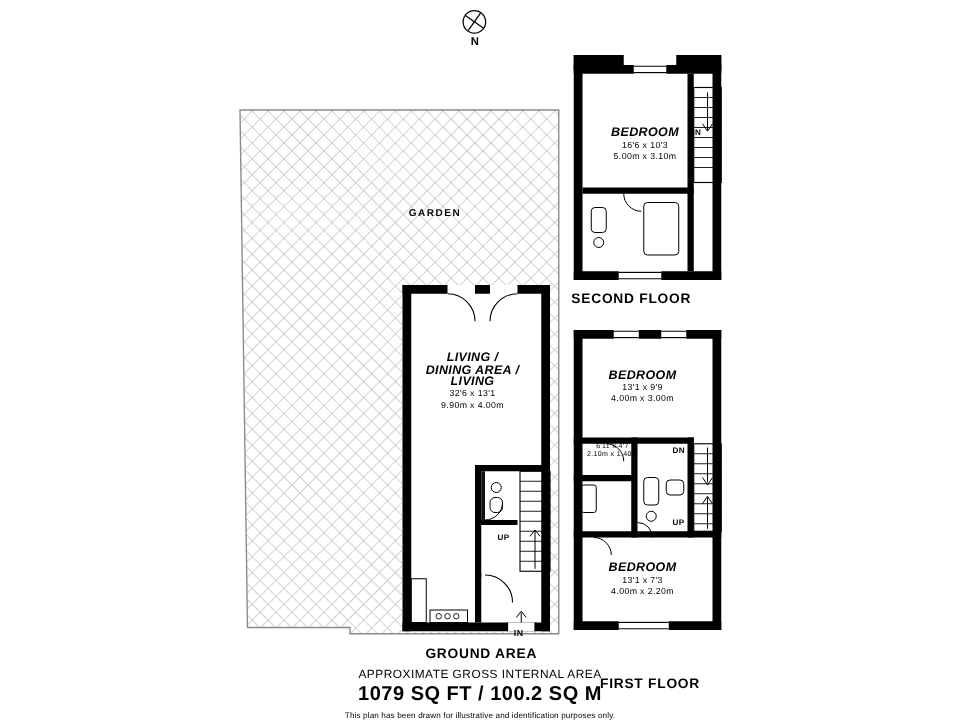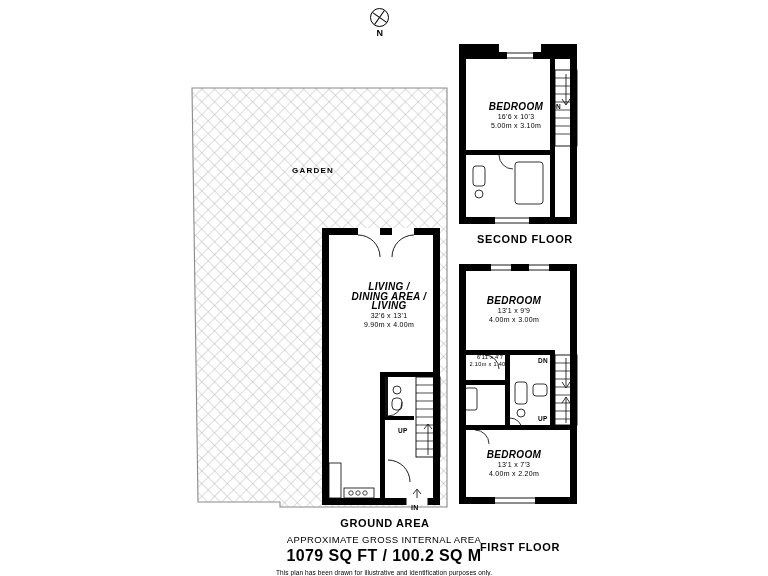--- a/index.html
+++ b/index.html
@@ -80,20 +80,21 @@
     letter-spacing: .6px;
     white-space: nowrap;
   }
   .gardenLabel {
     left: 258px; top: 166px;
     width: 110px;
     text-align: center;
     font-size: 8px;
     font-weight: bold;
     letter-spacing: 1.2px;
+    padding-left: 35px;
   }
 
   
   .footer {
     left: 184px; top: 534px;
     width: 400px;
     text-align: center;
   }
   .footer .l1 { font-size: 9.5px; font-weight: normal; letter-spacing: .4px; }
   .footer .l2 { font-size: 16px; font-weight: bold; letter-spacing: .4px; margin-top: 2px;}
@@ -186,21 +187,21 @@
     <line x1="99" y1="278" x2="99" y2="270" stroke="#000" stroke-width="0.8"></line>
     <polyline points="95,274 99,269 103,274" fill="none" stroke="#000" stroke-width="0.8"></polyline>
 
     <rect x="11" y="243" width="12" height="35" fill="none" stroke="#000" stroke-width="0.8"></rect>
     <rect x="26" y="268" width="30" height="10" fill="none" stroke="#000" stroke-width="0.8"></rect>
     <circle cx="33" cy="273" r="2.2" fill="none" stroke="#000" stroke-width="0.7"></circle>
     <circle cx="40" cy="273" r="2.2" fill="none" stroke="#000" stroke-width="0.7"></circle>
     <circle cx="47" cy="273" r="2.2" fill="none" stroke="#000" stroke-width="0.7"></circle>
   </svg>
 
-  <div class="abs roomlabel" style="left:335px; top:282px; width:108px;">
+  <div class="abs roomlabel" style="left:324px; top:282px; width:108px;">
     <div class="nm">LIVING /</div>
     <div class="nm">DINING AREA /</div>
     <div class="nm">LIVING</div>
     <div class="dim">32'6 x 13'1</div>
     <div class="dim">9.90m x 4.00m</div>
   </div>
 
   <div class="abs dirlabel" style="left:398px; top:427px;">UP</div>
   <div class="abs inlabel" style="left:411px; top:504px;">IN</div>
 
@@ -326,21 +327,21 @@
   </svg>
 
   <div class="abs roomlabel" style="left:468px; top:102px; width:96px;">
     <div class="nm">BEDROOM</div>
     <div class="dim">16'6 x 10'3</div>
     <div class="dim">5.00m x 3.10m</div>
   </div>
 
   <div class="abs dirlabel" style="left:551px; top:103px;">DN</div>
 
-  <div class="abs floorTitle" style="left:440px; top:233px; width:170px;">SECOND FLOOR</div>
+  <div class="abs floorTitle" style="left:420px; top:233px; width:170px;">SECOND FLOOR</div>
 
   <div class="abs footer">
     <div class="l1">APPROXIMATE GROSS INTERNAL AREA</div>
     <div class="l2">1079 SQ FT / 100.2 SQ M</div>
     <div class="l3">This plan has been drawn for illustrative and identification purposes only.</div>
   </div>
 
 </div>
 
 </body></html>

